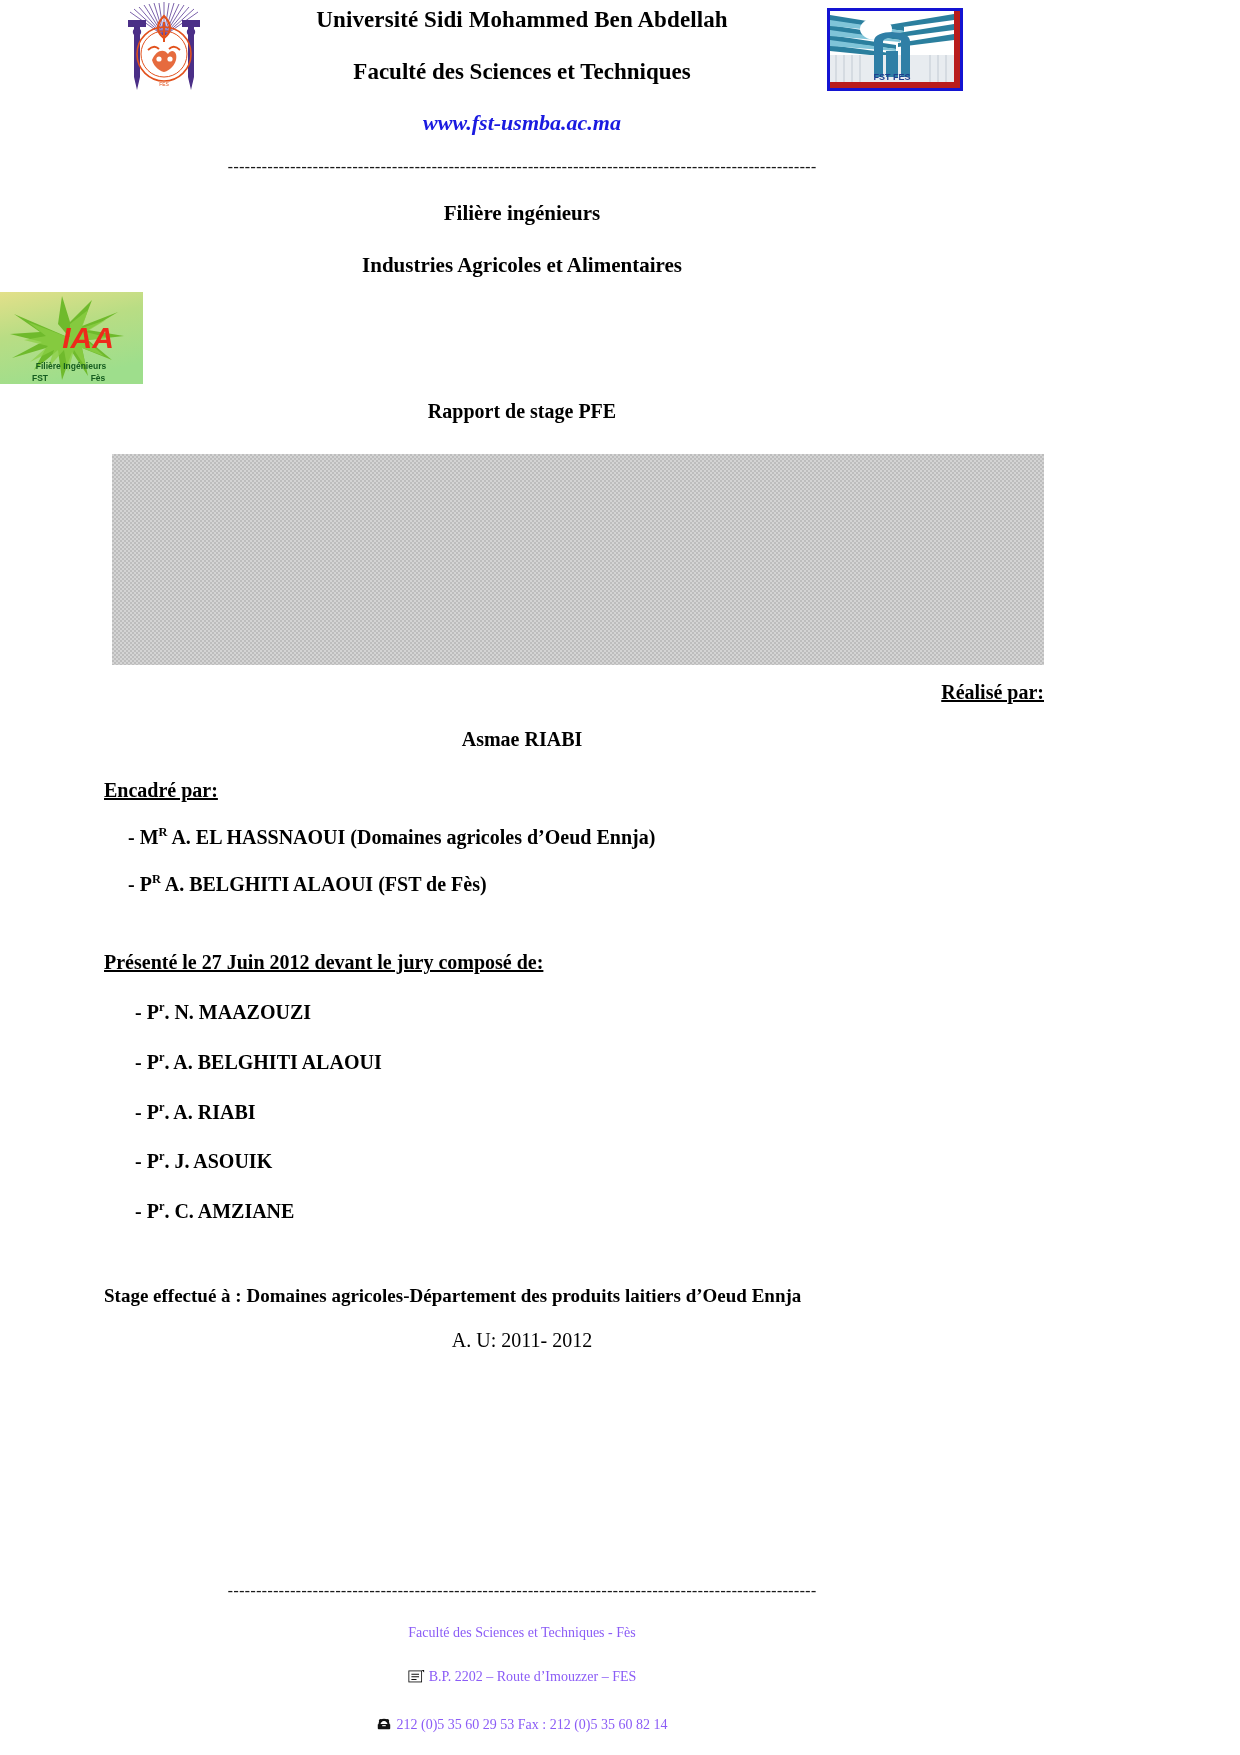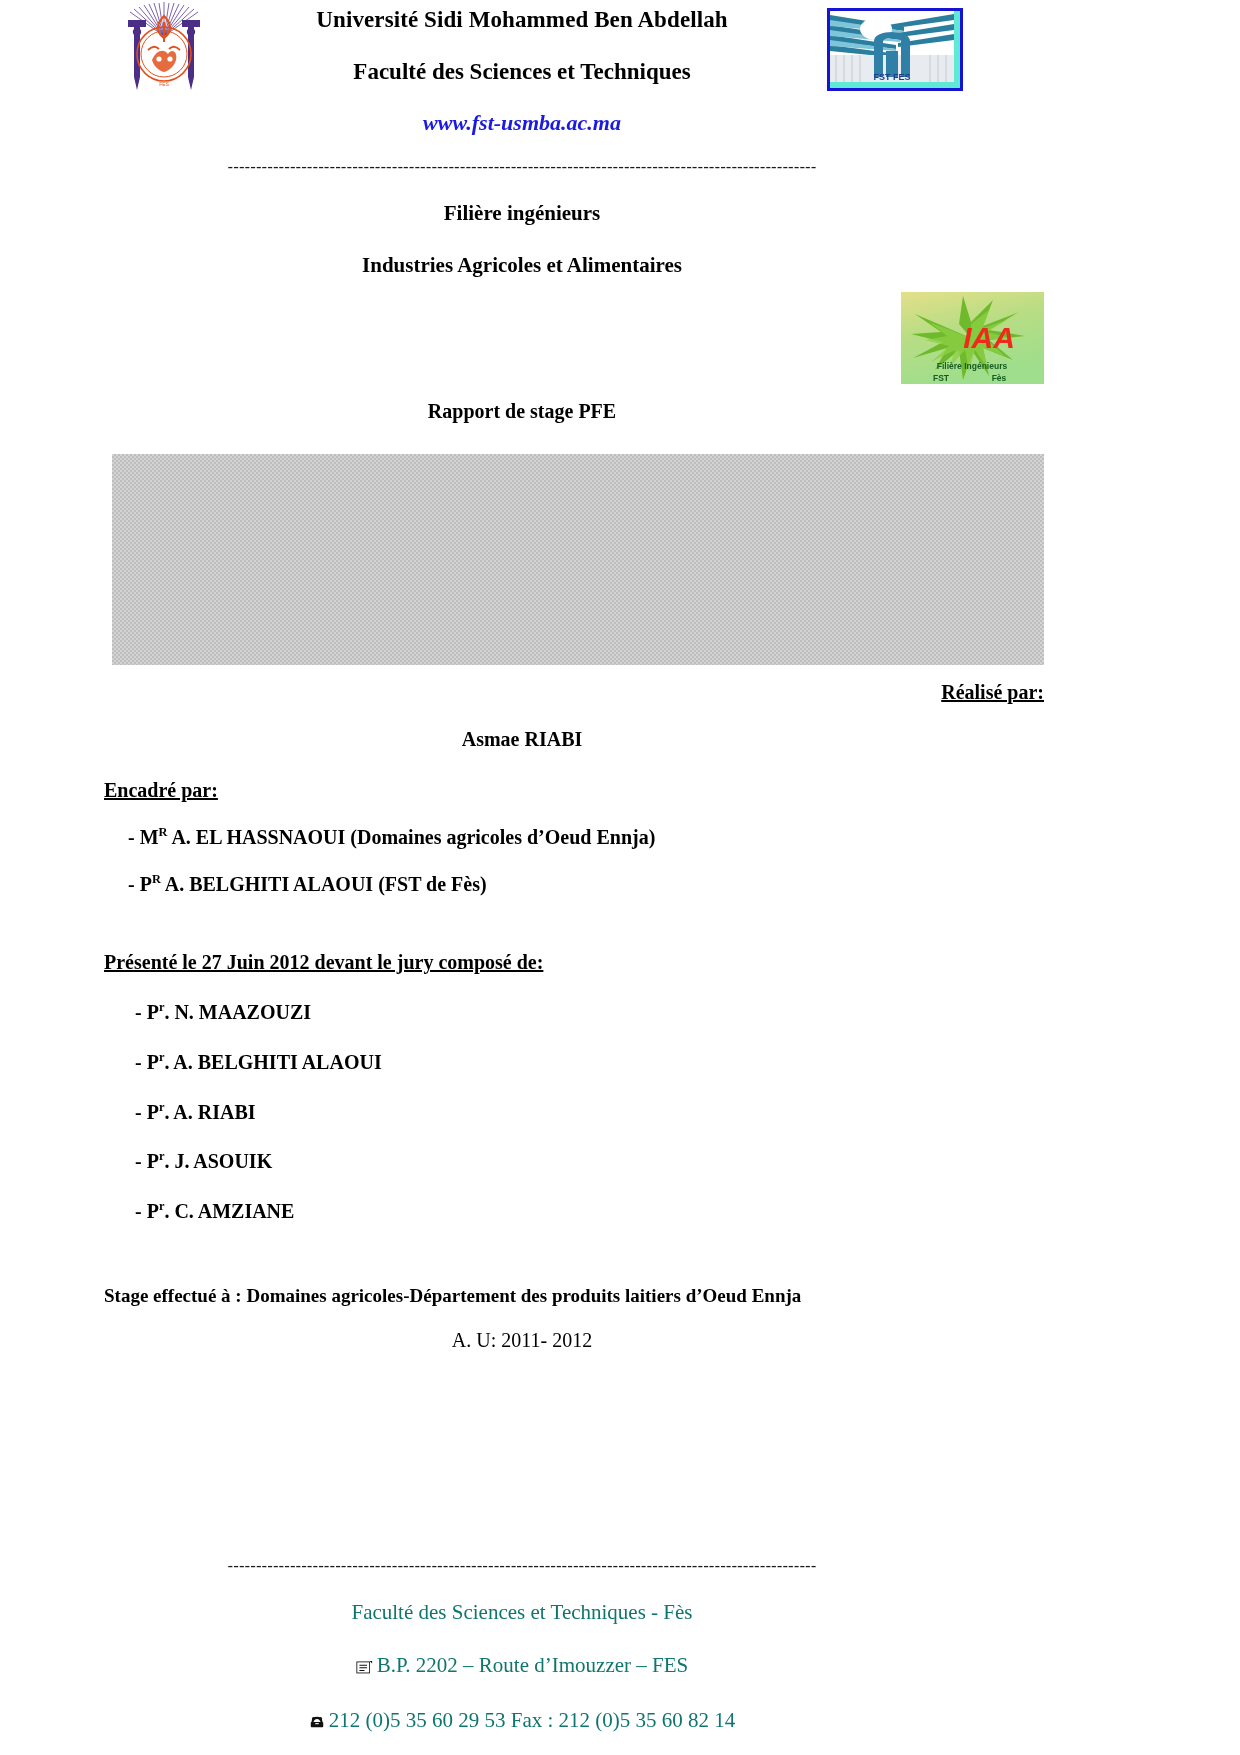--- a/index.html
+++ b/index.html
@@ -29,21 +29,21 @@
     width: 104px;
     height: 90px;
   }
   .logo-fst {
     position: absolute;
     left: 827px;
     top: 8px;
     width: 130px;
     height: 77px;
     border: 3px solid #1414d2;
-    background: #5eead4;
+    background: #b91c1c;
     overflow: hidden;
   }
   .header-text {
     position: absolute;
     left: 0;
     right: 0;
     top: 0;
     text-align: center;
   }
   .univ-line {
@@ -85,21 +85,21 @@
     font-weight: bold;
     margin-top: 26px;
   }
   .filiere2 {
     text-align: center;
     font-size: 21px;
     font-weight: bold;
     margin-top: 27px;
   }
   .iaa-wrap {
-    text-align: right;
+    text-align: left;
     margin-top: 14px;
   }
   .logo-iaa {
     display: inline-block;
     width: 143px;
     height: 92px;
     position: relative;
     overflow: hidden;
     vertical-align: top;
   }
@@ -211,22 +211,22 @@
   .footer {
     position: absolute;
     left: 0;
     right: 0;
     bottom: 0;
     padding-bottom: 6px;
   }
   .footer .dash-rule { margin-bottom: 26px; }
   .foot-line {
     text-align: center;
-    font-size: 21px;
-    color: #0f766e;
+    font-size: 14px;
+    color: #8b5cf6;
     margin-bottom: 28px;
     font-family: "Liberation Serif", "DejaVu Serif", serif;
   }
   .foot-line:last-child { margin-bottom: 14px; }
   .glyph {
     display: inline-block;
     vertical-align: -2px;
     margin-right: 4px;
   }
 </style>

